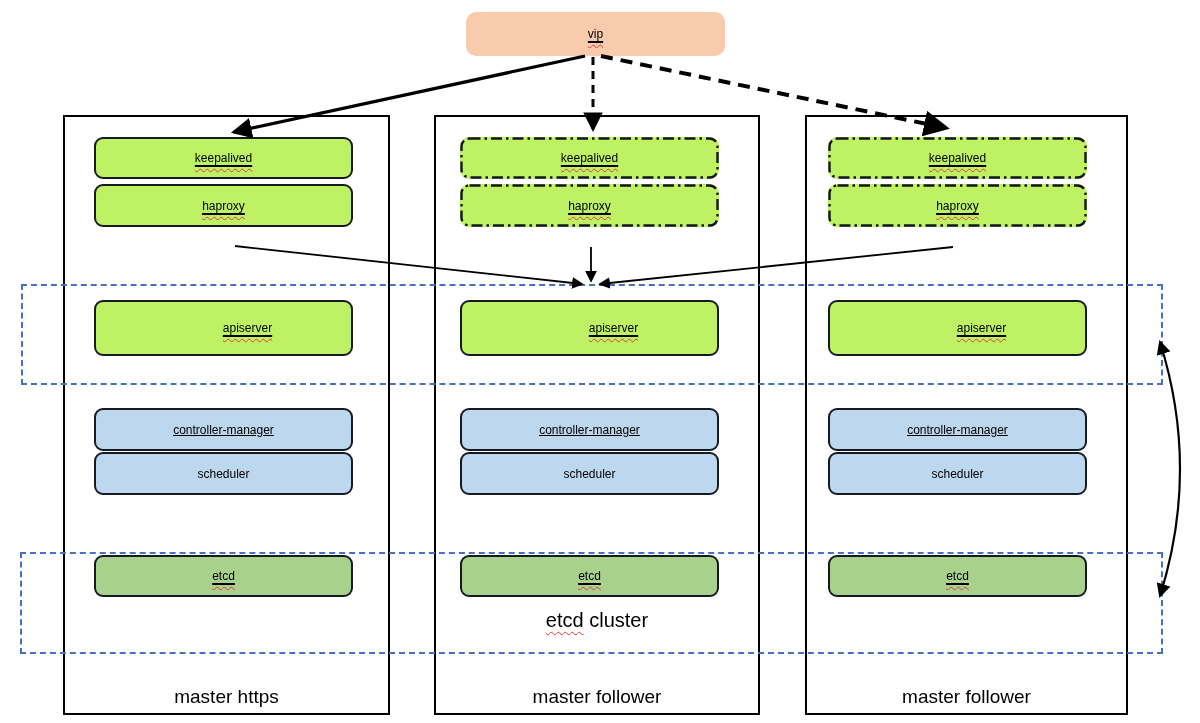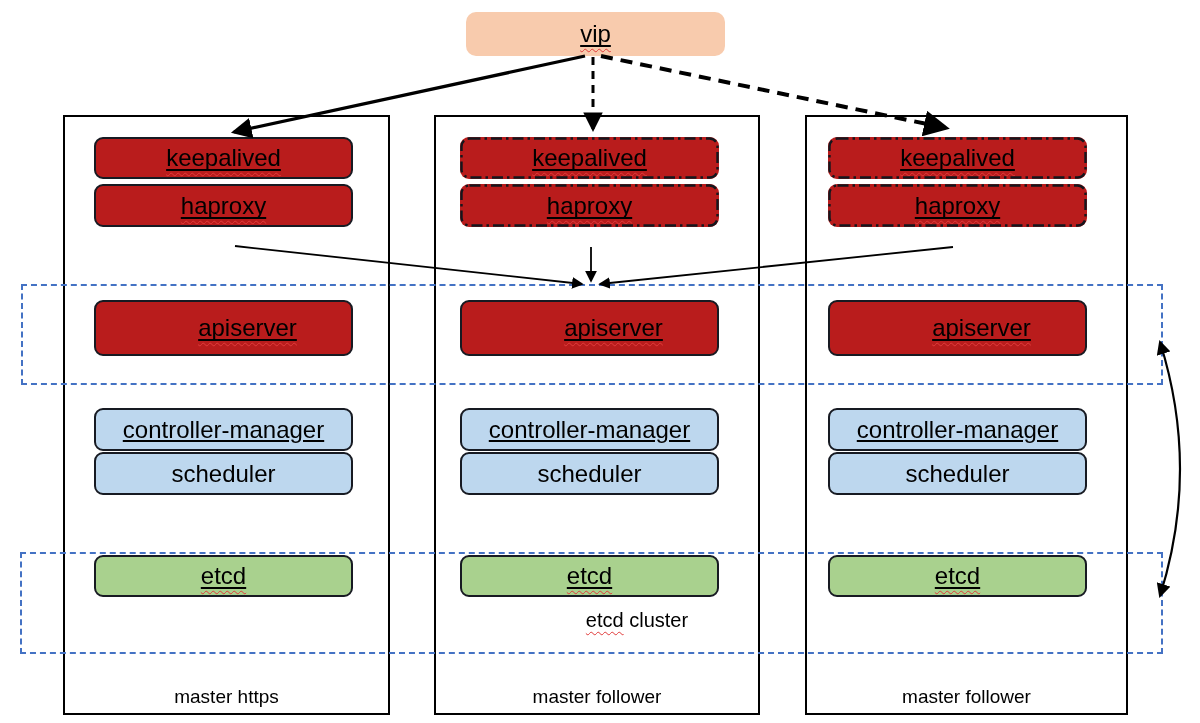--- a/index.html
+++ b/index.html
@@ -13,42 +13,42 @@
   .col2{left:434px;width:326px;}
   .col3{left:805px;width:323px;}
   
   .band{position:absolute;border:2px dashed #4472C4;box-sizing:border-box;}
   .band-api{left:21px;top:284px;width:1142px;height:101px;}
   .band-etcd{left:20px;top:552px;width:1143px;height:102px;}
   
   .box{position:absolute;width:259px;height:42px;border-radius:9px;box-sizing:border-box;
        display:flex;align-items:center;justify-content:center;z-index:3;}
   .solid{border:2.5px solid #171a22;}
-  .fill-blue{background:#b91c1c;}
+  .fill-blue{background:#bef264;}
   .fill-lblue{background:#BDD7EE;}
   .fill-green{background:#A9D18E;}
   .vip{left:466px;top:12px;width:259px;height:44px;background:#F8CBAD;border:none;border-radius:10px;}
   .cx1{left:94px;} .cx2{left:460px;} .cx3{left:828px;}
   .row-keep{top:137px;height:42px;}
   .row-hap{top:184px;height:43px;}
   .row-api{top:300px;height:56px;padding-left:48px;}
   .row-cm{top:408px;height:43px;text-decoration:underline;}
   .row-sch{top:452px;height:43px;justify-content:center;}
   .row-etcd{top:555px;height:42px;}
   
   .dd{position:absolute;left:0;top:0;width:100%;height:100%;pointer-events:none;}
   
-  .svc-label{font-size:24px;line-height:1;}
+  .svc-label{font-size:12px;line-height:1;}
   .u{text-decoration-line:underline;text-decoration-thickness:1.5px;text-decoration-color:#000;text-underline-offset:3px;}
   .sq{text-decoration-line:underline;text-decoration-style:wavy;text-decoration-color:#e03a3a;
       text-decoration-thickness:1px;text-underline-offset:6px;text-decoration-skip-ink:none;}
   .sq-only{text-decoration-line:underline;text-decoration-style:wavy;text-decoration-color:#e03a3a;
       text-decoration-thickness:1px;text-underline-offset:4px;text-decoration-skip-ink:none;}
   .caption{position:absolute;text-align:center;font-size:20px;z-index:3;}
-  .etcd-cluster{left:434px;width:326px;top:609px;padding-left:40px;}
+  .etcd-cluster{left:434px;width:326px;top:609px;}
   .role{position:absolute;text-align:center;font-size:19px;z-index:3;}
   .role1{left:63px;width:327px;top:686px;}
   .role2{left:434px;width:326px;top:686px;}
   .role3{left:805px;width:323px;top:686px;}
   
   #arrows{position:absolute;left:0;top:0;width:1200px;height:723px;z-index:4;pointer-events:none;}
   
   .watermark{position:absolute;right:4px;top:693px;font-size:15.5px;color:rgba(185,185,185,0.8);
              z-index:5;letter-spacing:0.2px;}
 </style>

